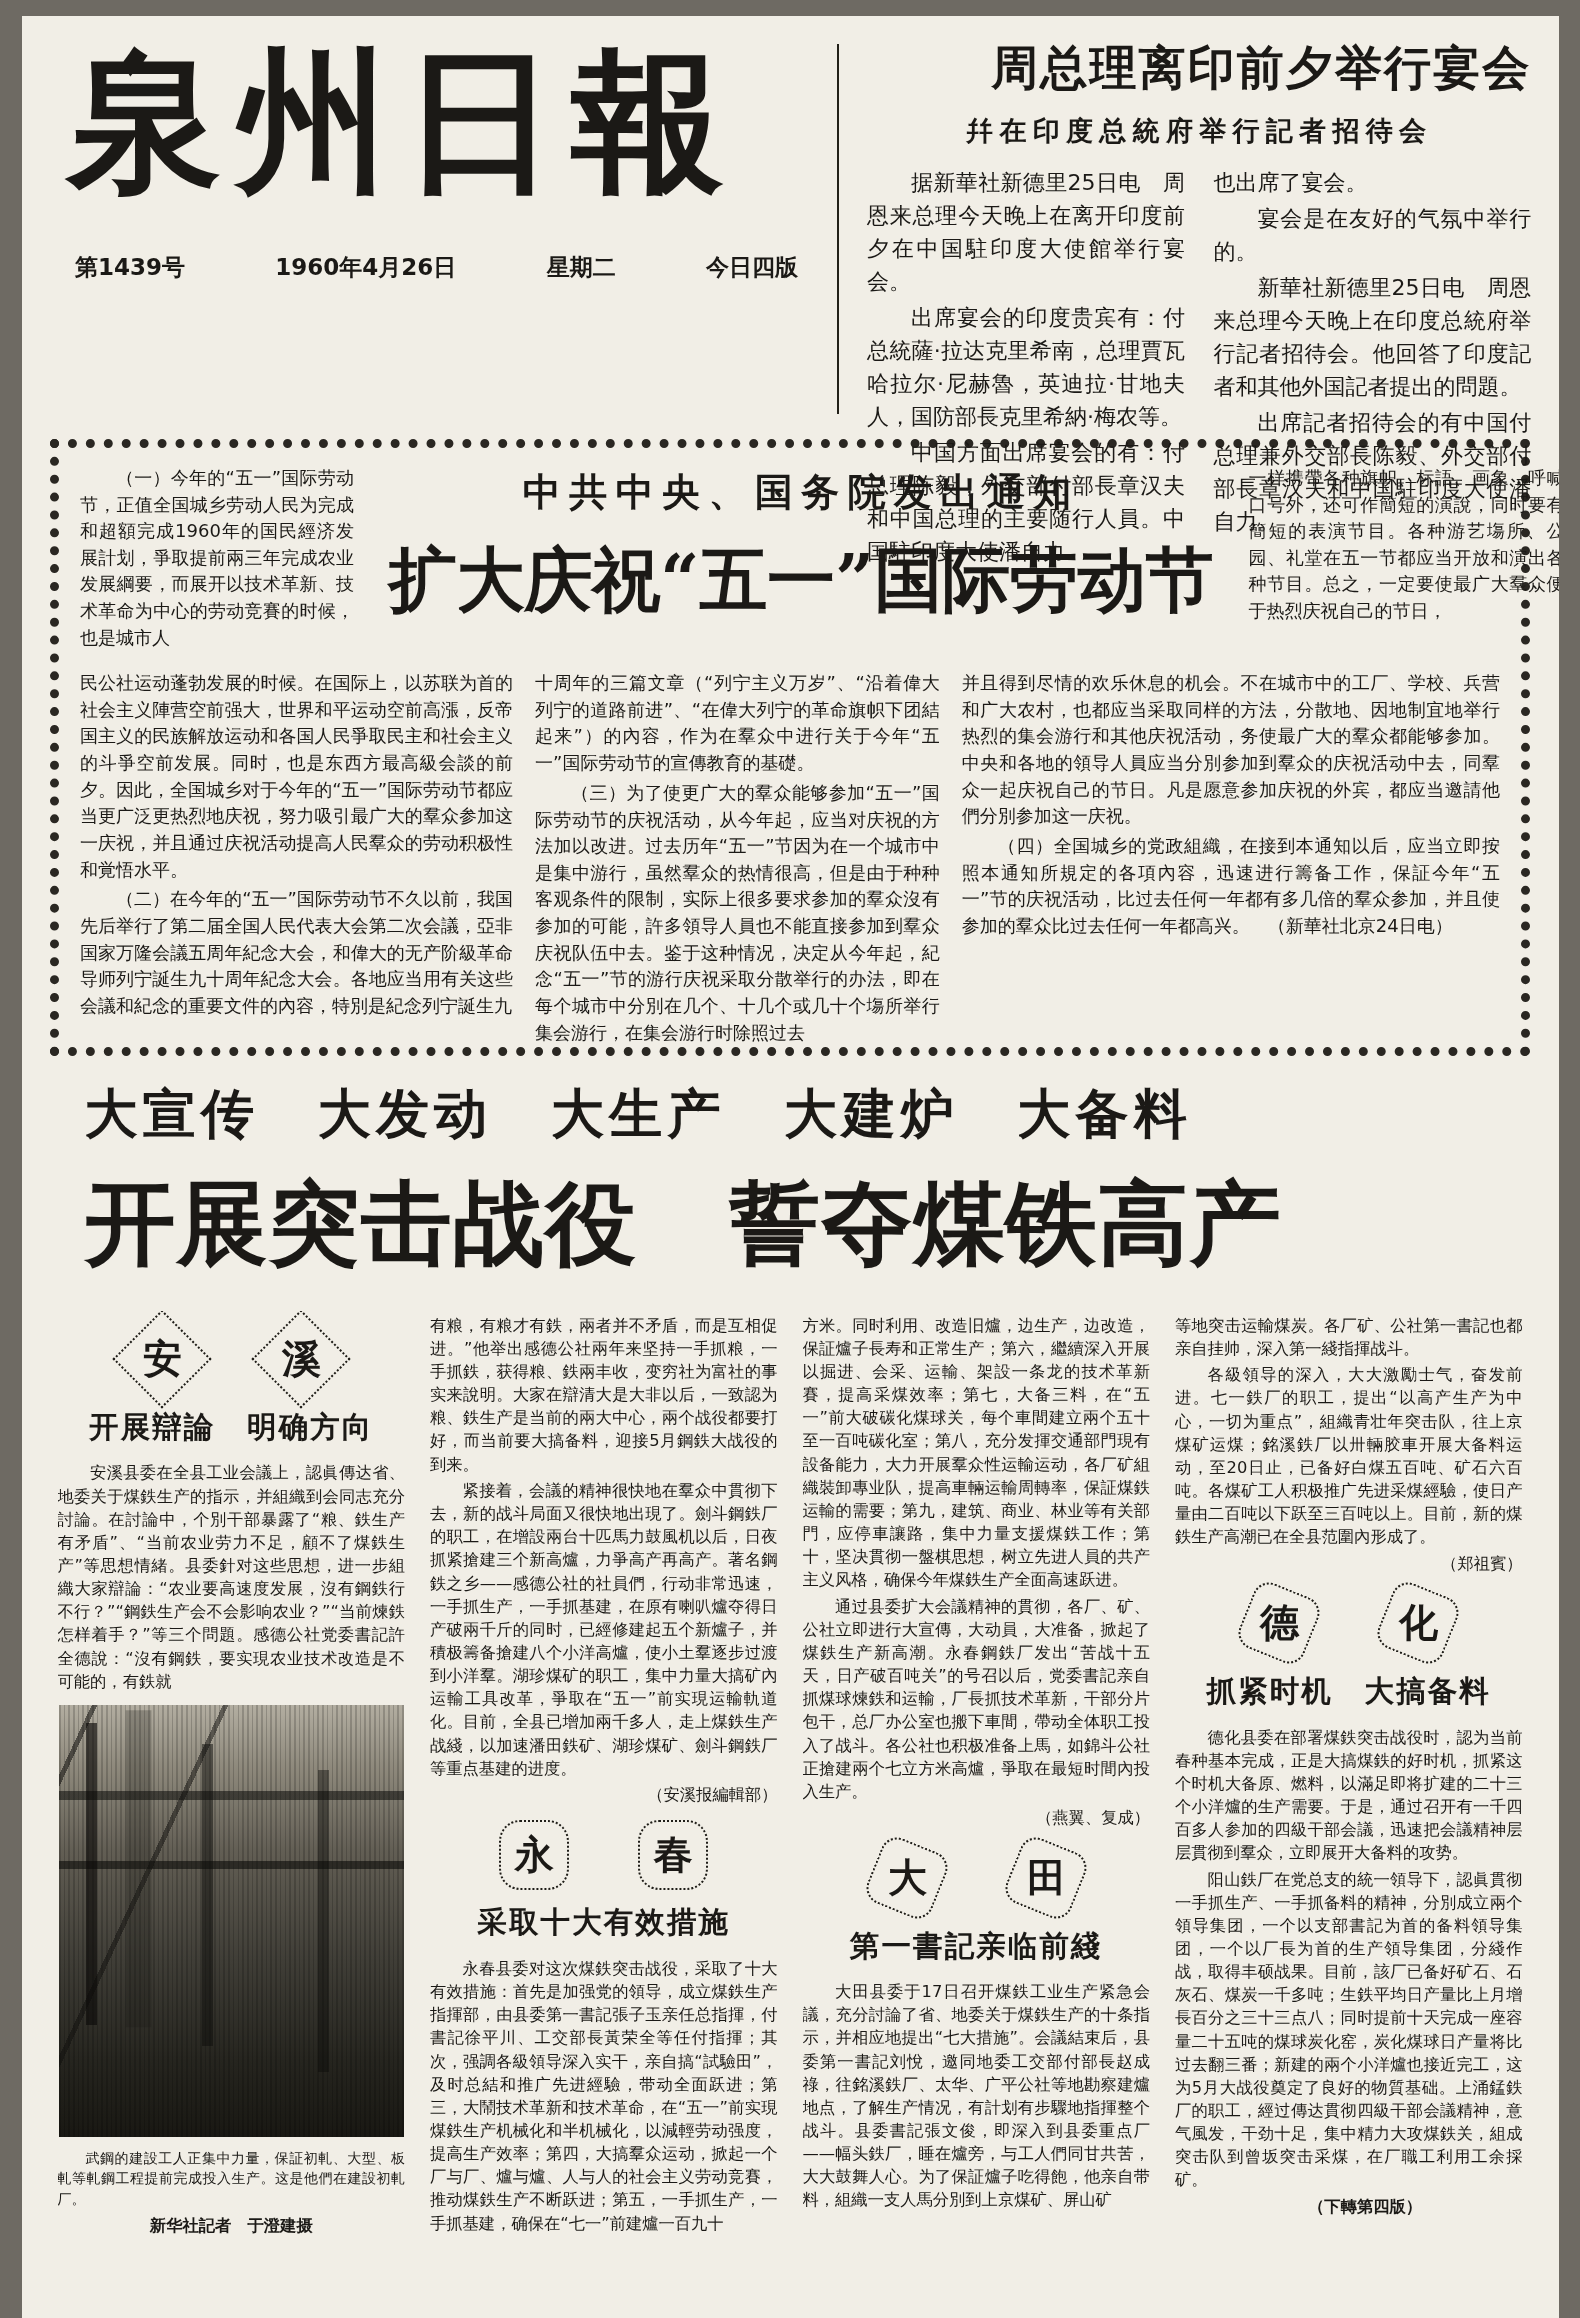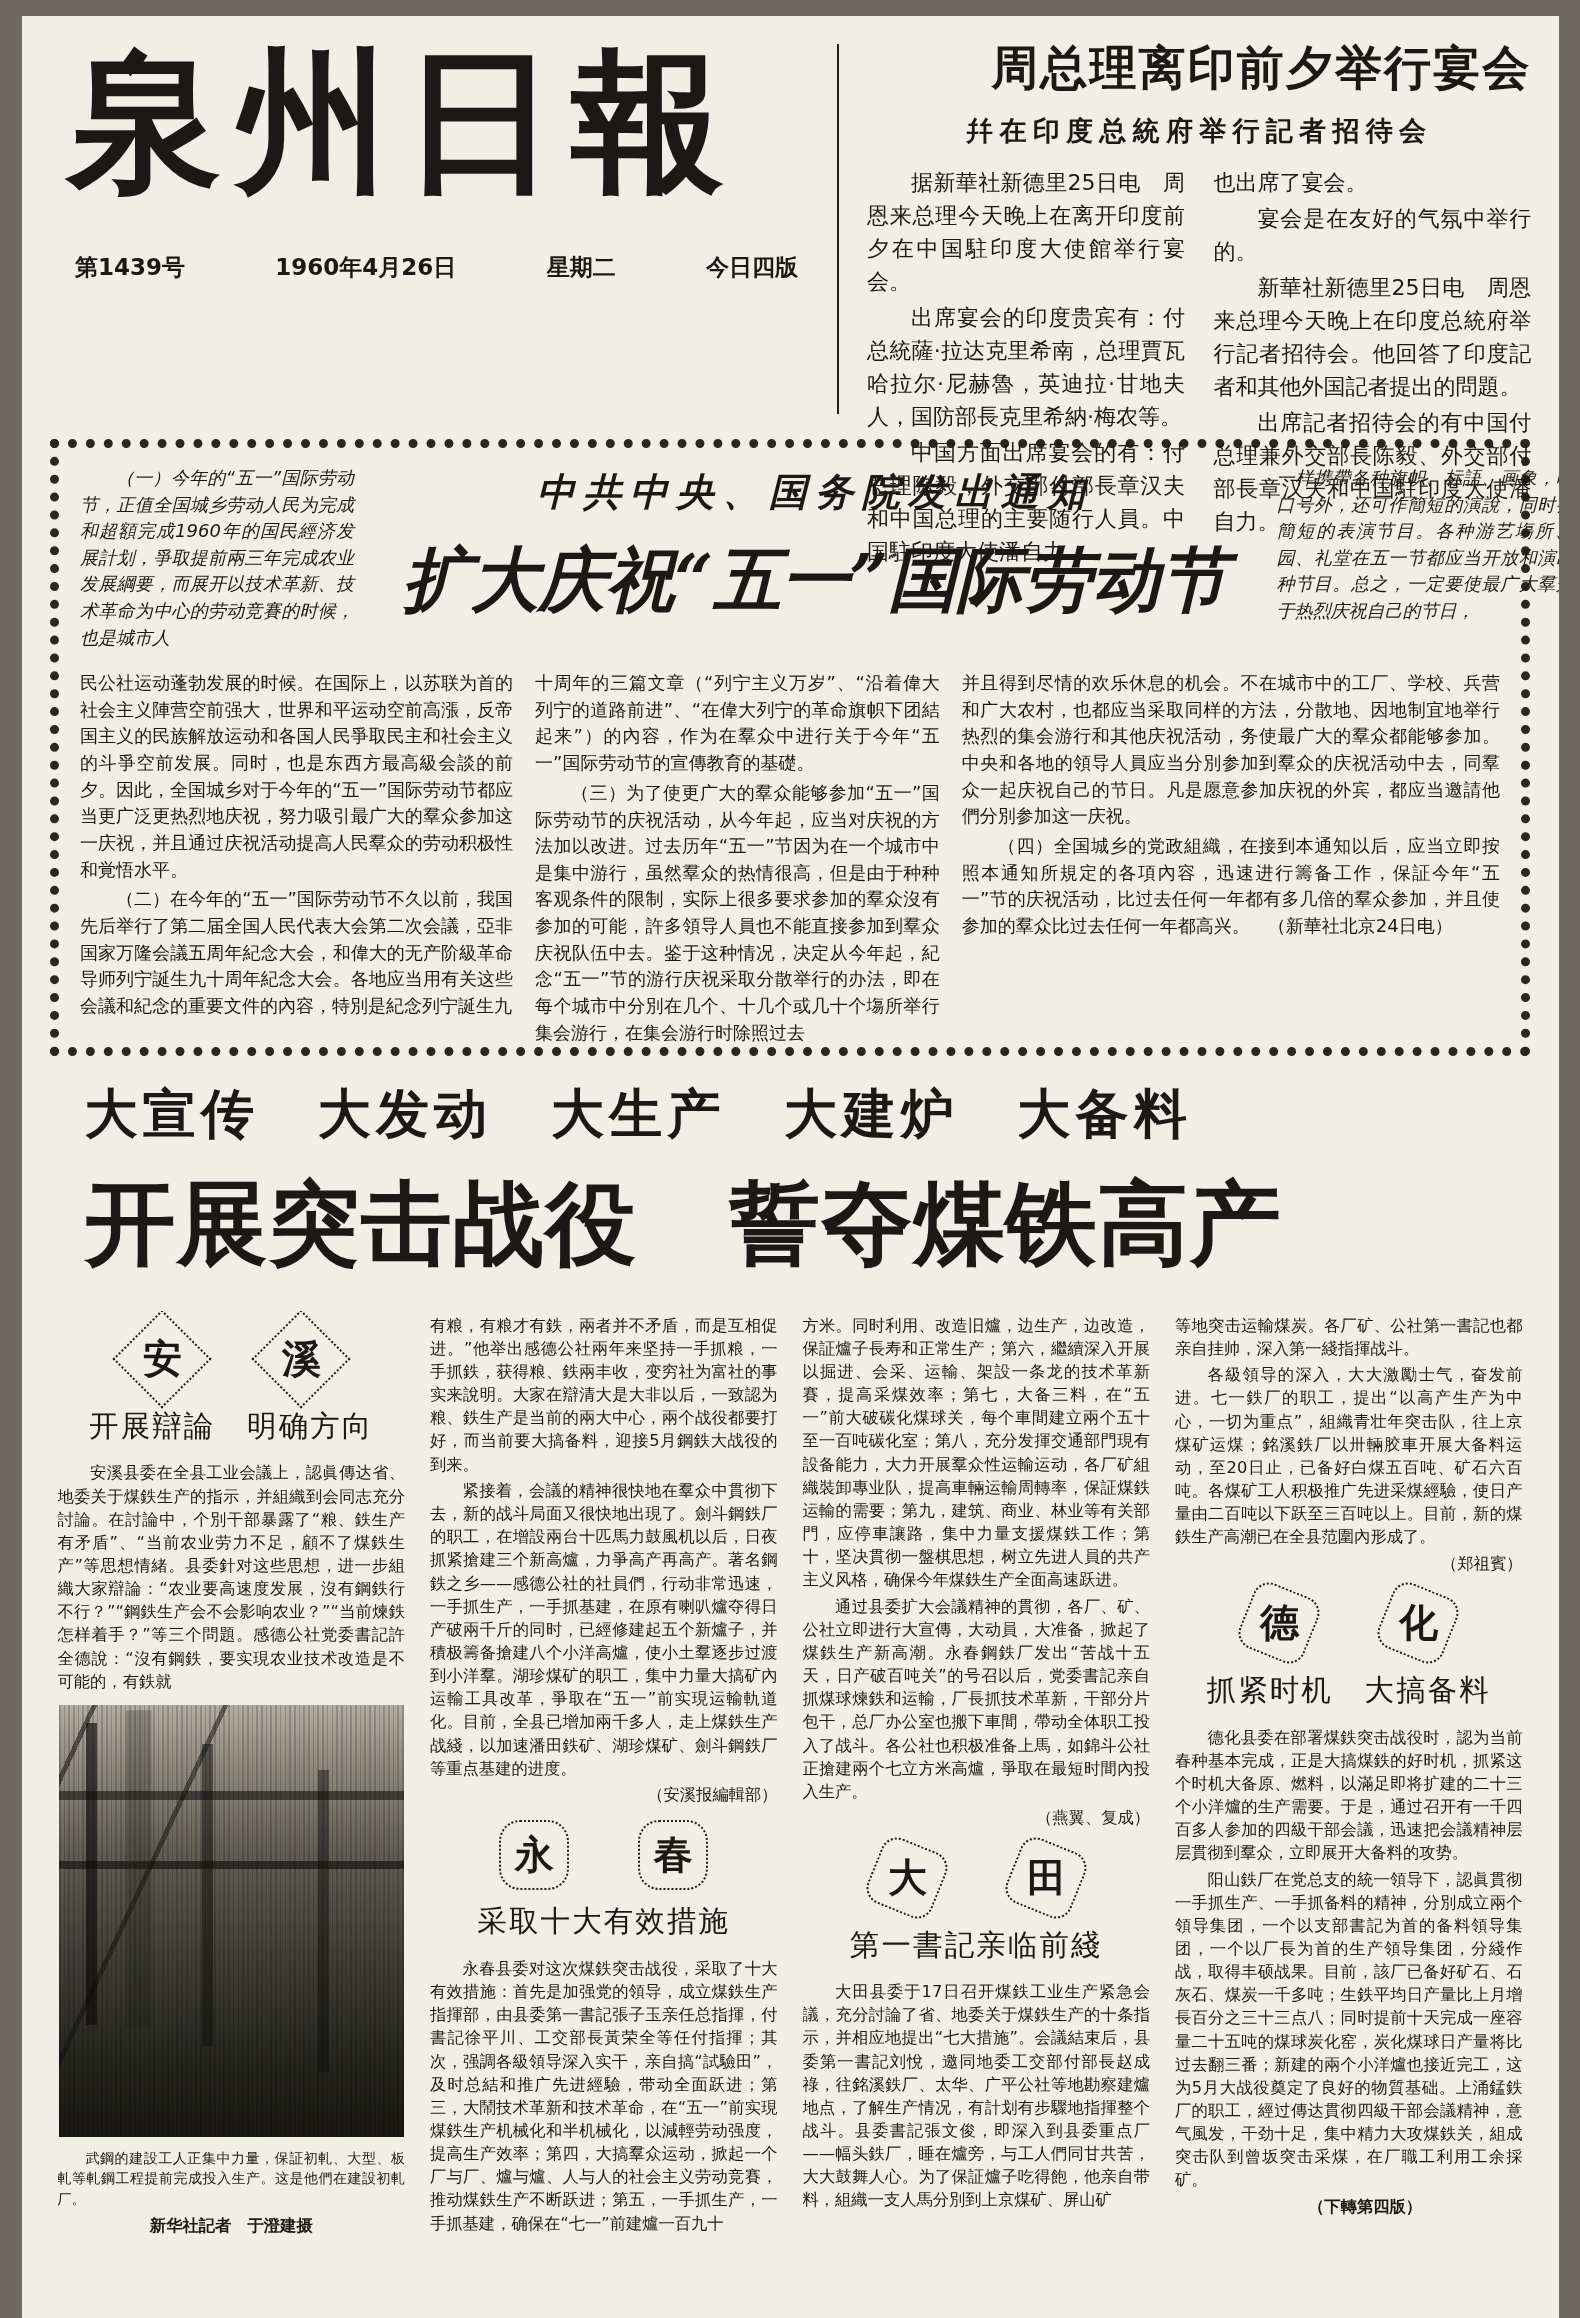--- a/index.html
+++ b/index.html
@@ -25,21 +25,21 @@
   .banquet-title{font-family:"DejaVu Serif",serif;font-size:47px;font-weight:900;
                  text-align:right;letter-spacing:2.1px;margin:0;line-height:1.15;}
   .banquet-sub{font-size:27px;font-weight:700;text-align:center;margin:18px 0 13.7px;
                letter-spacing:6.3px;font-family:"DejaVu Serif",serif;}
   .banquet-body{display:flex;gap:28.5px;font-size:22px;line-height:1.5;}
   .bq-col{flex:1 1 0;}
 
   
   .notice-frame{margin:16px 28.5px 0;height:617px;box-sizing:border-box;
                 border:9.5px dotted #2a2722;padding:13.7px 21px;}
-  .notice-top{display:grid;grid-template-columns:274px 1fr 316px;column-gap:36px;font-style:italic;}
+  .notice-top{display:grid;grid-template-columns:274px 1fr 316px;column-gap:22px;}
   .n-side{font-size:18px;line-height:1.48;}
   .n-center{text-align:center;padding-top:5.3px;}
   .notice-kicker{font-size:38px;font-weight:800;letter-spacing:8.4px;
                  font-family:"DejaVu Serif",serif;white-space:nowrap;}
   .notice-head{margin-top:16px;font-size:70px;font-weight:900;letter-spacing:0;
                font-family:"DejaVu Serif",serif;white-space:nowrap;transform:scaleX(.97);}
   .notice-bottom{display:grid;grid-template-columns:30.5% 28.5% 1fr;column-gap:22px;
                  margin-top:12.6px;font-size:18px;line-height:1.48;}
 
   
@@ -54,21 +54,21 @@
                margin:25px 36px 0;font-size:16.3px;line-height:1.42;height:1001px;}
   .bcol{overflow:hidden;}
   .badge-row{display:flex;justify-content:center;gap:69px;margin:13.7px 0 4.2px;}
   .badge{width:70px;height:70px;border:2.6px dotted #1f1d18;display:flex;
          align-items:center;justify-content:center;font-size:39px;font-weight:800;
          font-family:"DejaVu Serif",serif;box-sizing:border-box;flex:0 0 auto;}
   .badge i{font-style:normal;display:block;}
   .badge.diamond{transform:rotate(45deg);}   .badge.diamond i{transform:rotate(-45deg);}
   .badge.oct{border-radius:30%;}
   .badge.burst{border-radius:24%;transform:rotate(22deg);} .badge.burst i{transform:rotate(-22deg);}
-  .col-subhead{text-align:center;font-size:29.5px;font-weight:400;margin:11.6px 0 13.7px;
+  .col-subhead{text-align:center;font-size:29.5px;font-weight:700;margin:11.6px 0 13.7px;
                letter-spacing:2.1px;font-family:"DejaVu Serif",serif;white-space:nowrap;}
   .byline{text-align:right;text-indent:0;}
   .turnover{text-align:center;font-weight:700;}
 
   .photo{height:432px;margin:12.6px 1.1px 10.5px;position:relative;overflow:hidden;
          background:
            linear-gradient(115deg,transparent 0 6%,rgba(15,14,12,.55) 6% 7%,transparent 7% 30%,rgba(15,14,12,.5) 30% 31%,transparent 31%),
            linear-gradient(0deg,transparent 0 62%,rgba(10,10,8,.6) 62% 64%,transparent 64% 78%,rgba(10,10,8,.55) 78% 80%,transparent 80%),
            repeating-linear-gradient(90deg,rgba(0,0,0,.18) 0 1.6px,transparent 1.6px 4.7px),
            linear-gradient(180deg,#b3aea1 0%,#8f8a7d 14%,#625e54 34%,#413f38 58%,#26251f 82%,#191813 100%);}

